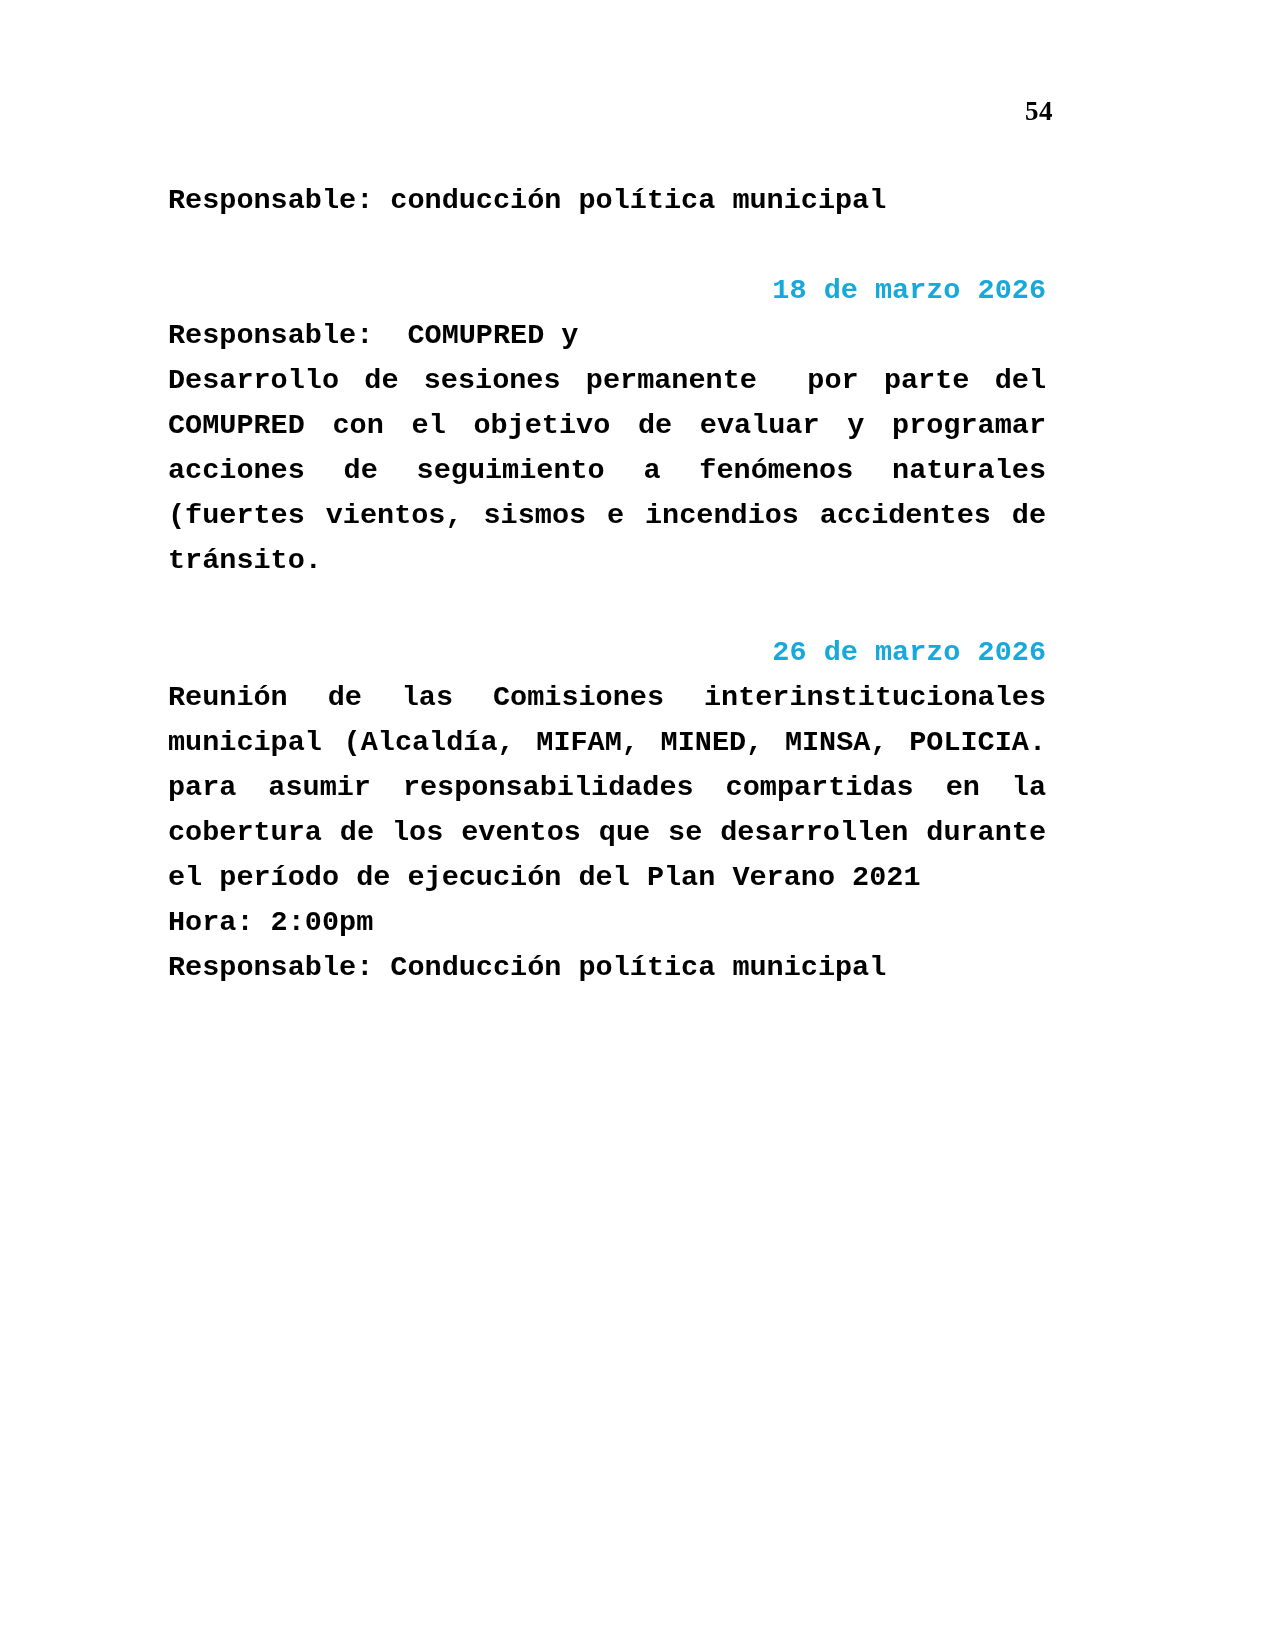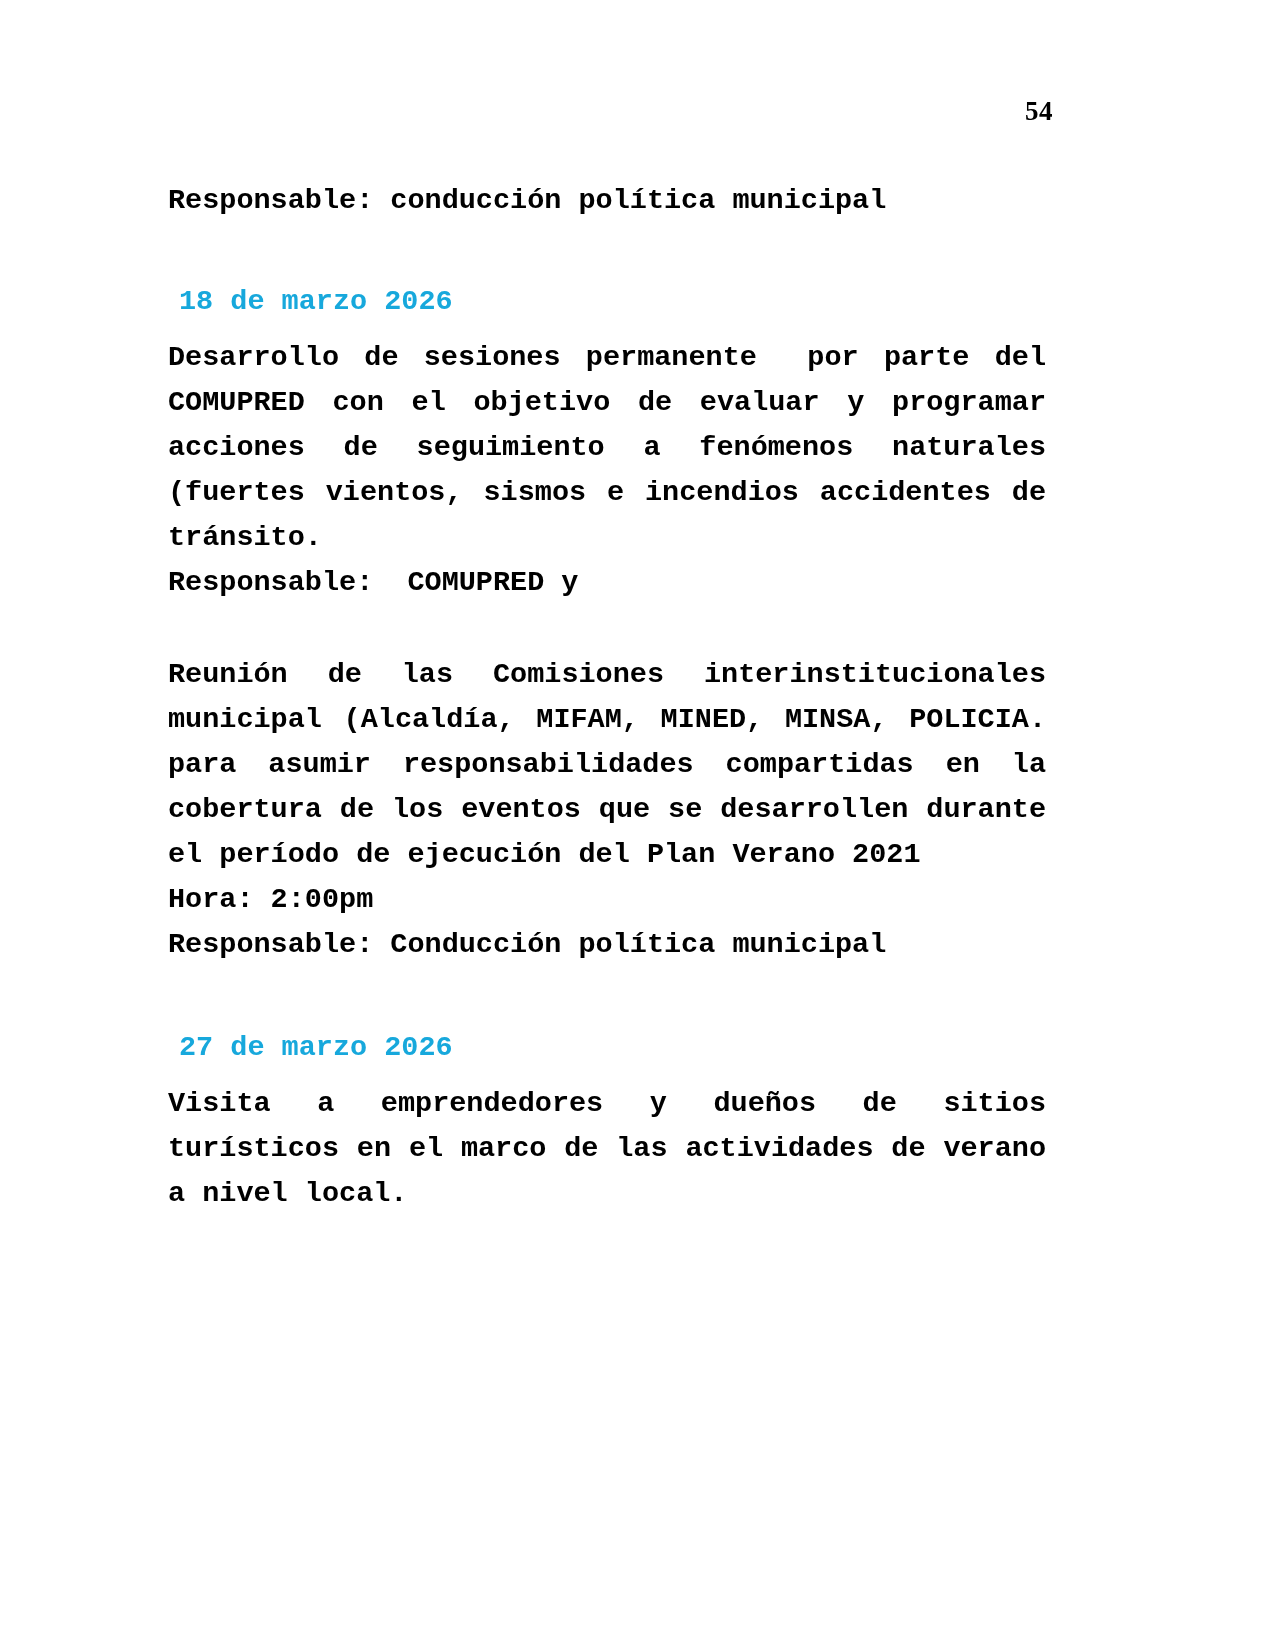--- a/index.html
+++ b/index.html
@@ -63,22 +63,22 @@
     text-align: center;
   }
 
   
   .date-heading {
     font-family: "Liberation Mono", "DejaVu Sans Mono", monospace;
     font-weight: bold;
     font-size: 28.5px;
     line-height: 45px;
     color: #17a8dc;
-    margin: 11px;
-    text-align: left;
+    margin: 0;
+    text-align: right;
     white-space: pre;
   }
 
   
   .gap-sm { height: 45px; }
   .gap-md { height: 47px; }
 
   
   .para { text-align-last: left; }
 </style>
@@ -90,33 +90,30 @@
   <div class="page-number">54</div>
 
   <div class="content">
 
     <p class="para nojust">Responsable: conducción política municipal</p>
 
     <div class="gap-sm"></div>
 
     <div class="block">
       <p class="date-heading">18 de marzo 2026</p>
+      <p class="para nojust">Responsable:  COMUPRED y</p>
       <p class="para">Desarrollo de sesiones permanente  por parte del COMUPRED con el objetivo de evaluar y programar acciones de seguimiento a fenómenos naturales (fuertes vientos, sismos e incendios accidentes de tránsito.</p>
-      <p class="para nojust">Responsable:  COMUPRED y</p>
     </div>
 
     <div class="gap-md"></div>
 
     <div class="block">
+      <p class="date-heading">26 de marzo 2026</p>
       <p class="para">Reunión de las Comisiones interinstitucionales municipal (Alcaldía, MIFAM, MINED, MINSA, POLICIA. para asumir responsabilidades compartidas en la cobertura de los eventos que se desarrollen durante el período de ejecución del Plan Verano 2021</p>
       <p class="para nojust">Hora: 2:00pm</p>
       <p class="para nojust">Responsable: Conducción política municipal</p>
     </div>
 
     <div class="gap-md"></div>
 
-    <div class="block">
-      <p class="date-heading">27 de marzo 2026</p>
-      <p class="para">Visita a emprendedores y dueños de sitios turísticos en el marco de las actividades de verano a nivel local.</p>
-    </div>
 
   </div>
 </div>
 
 </body></html>

